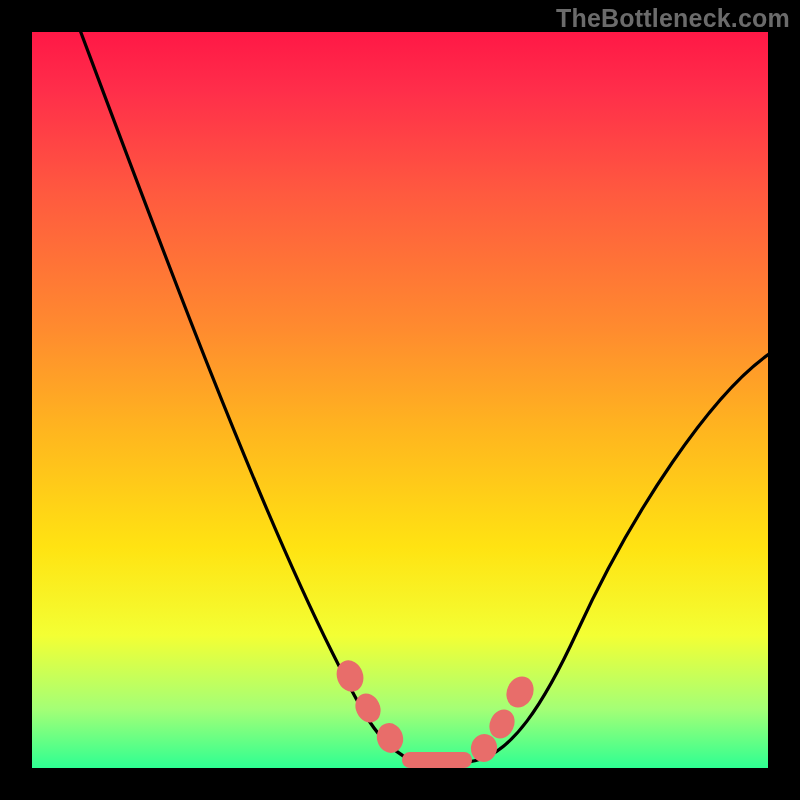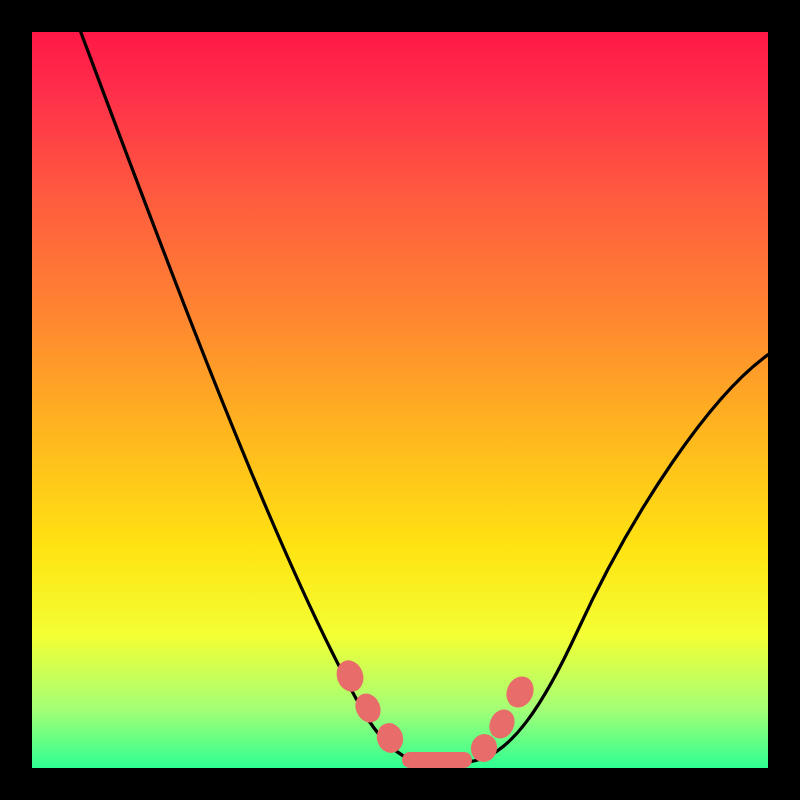--- a/index.html
+++ b/index.html
@@ -74,14 +74,15 @@
         <ellipse cx="336" cy="676" rx="12" ry="15" transform="rotate(-25 336 676)"></ellipse>
         <ellipse cx="358" cy="706" rx="13" ry="15" transform="rotate(-15 358 706)"></ellipse>
         <rect x="370" y="720" width="70" height="16" rx="8"></rect>
         <ellipse cx="452" cy="716" rx="13" ry="14" transform="rotate(15 452 716)"></ellipse>
         <ellipse cx="470" cy="692" rx="12" ry="15" transform="rotate(25 470 692)"></ellipse>
         <ellipse cx="488" cy="660" rx="13" ry="16" transform="rotate(25 488 660)"></ellipse>
       </g>
     </svg>
   </div>
 
+  <div class="watermark">TheBottleneck.com</div>
 
 </div>
 
 </body></html>

